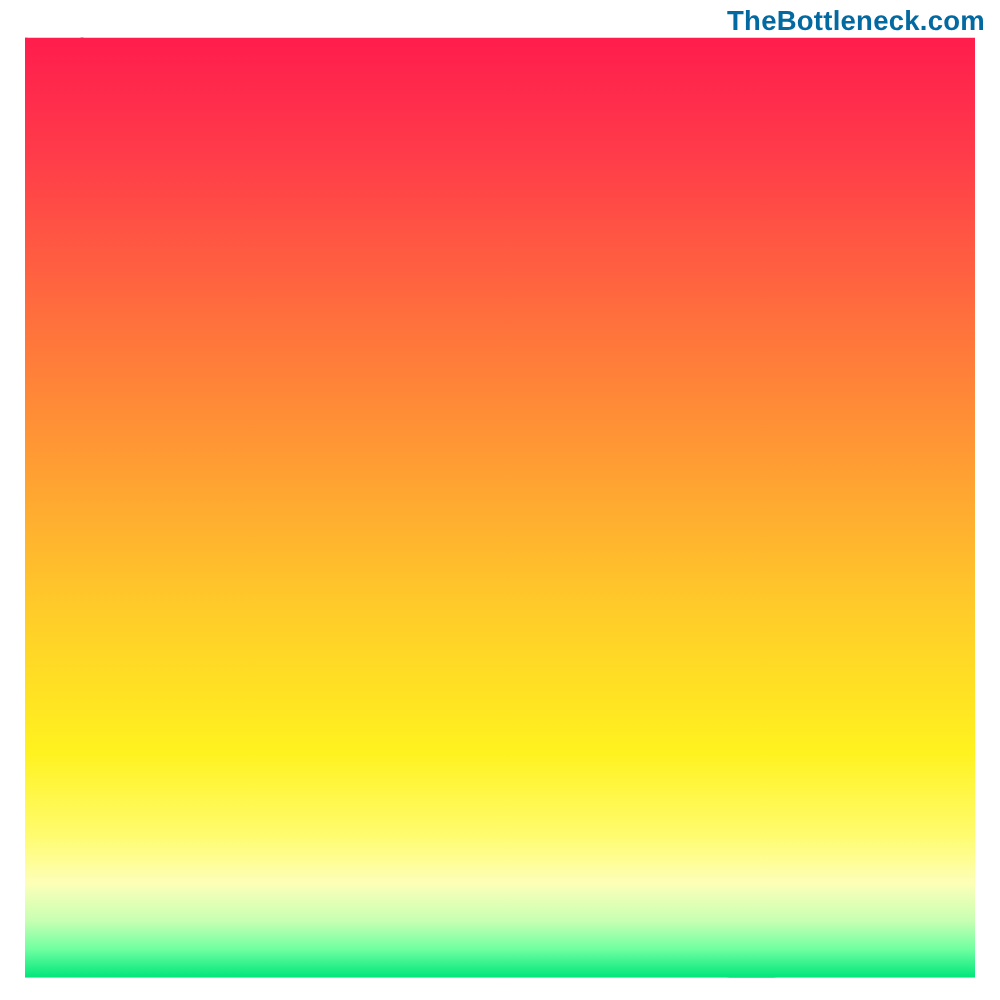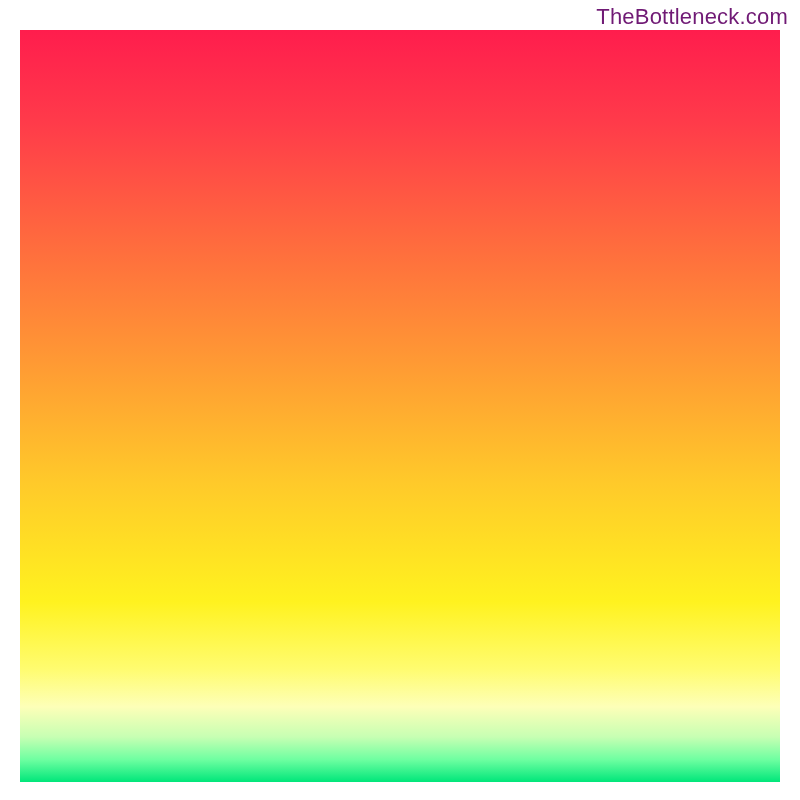--- a/index.html
+++ b/index.html
@@ -13,23 +13,23 @@
   }
   .container {
     position: relative;
     width: 800px;
     height: 800px;
   }
   .watermark {
     position: absolute;
     top: 4px;
     right: 12px;
-    color: #701a75;
+    color: #0369a1;
     font-size: 22px;
-    font-weight: 400;
+    font-weight: 700;
     letter-spacing: 0.2px;
     z-index: 10;
   }
   .plot-area {
     position: absolute;
     left: 20px;
     top: 30px;
     width: 760px;
     height: 752px;
     box-sizing: border-box;

